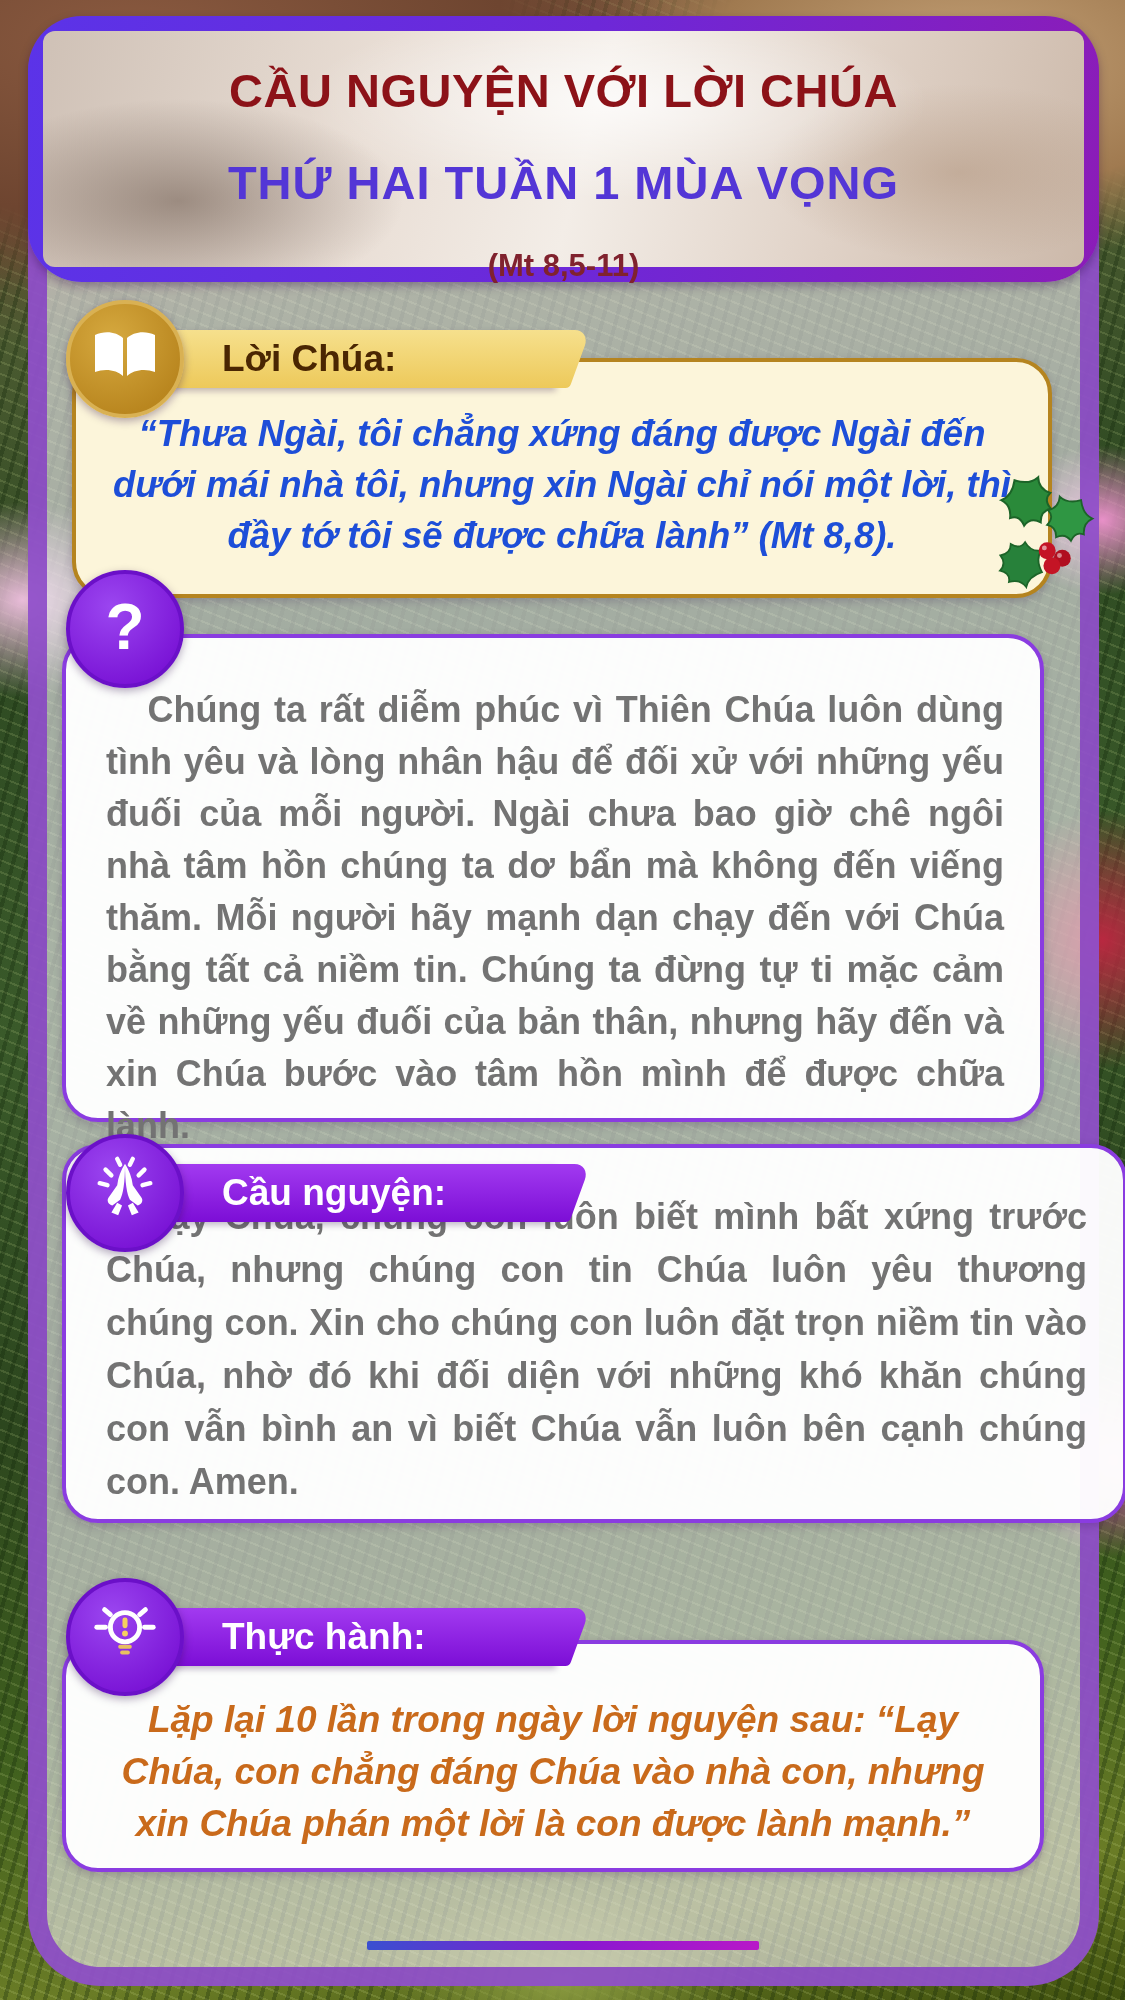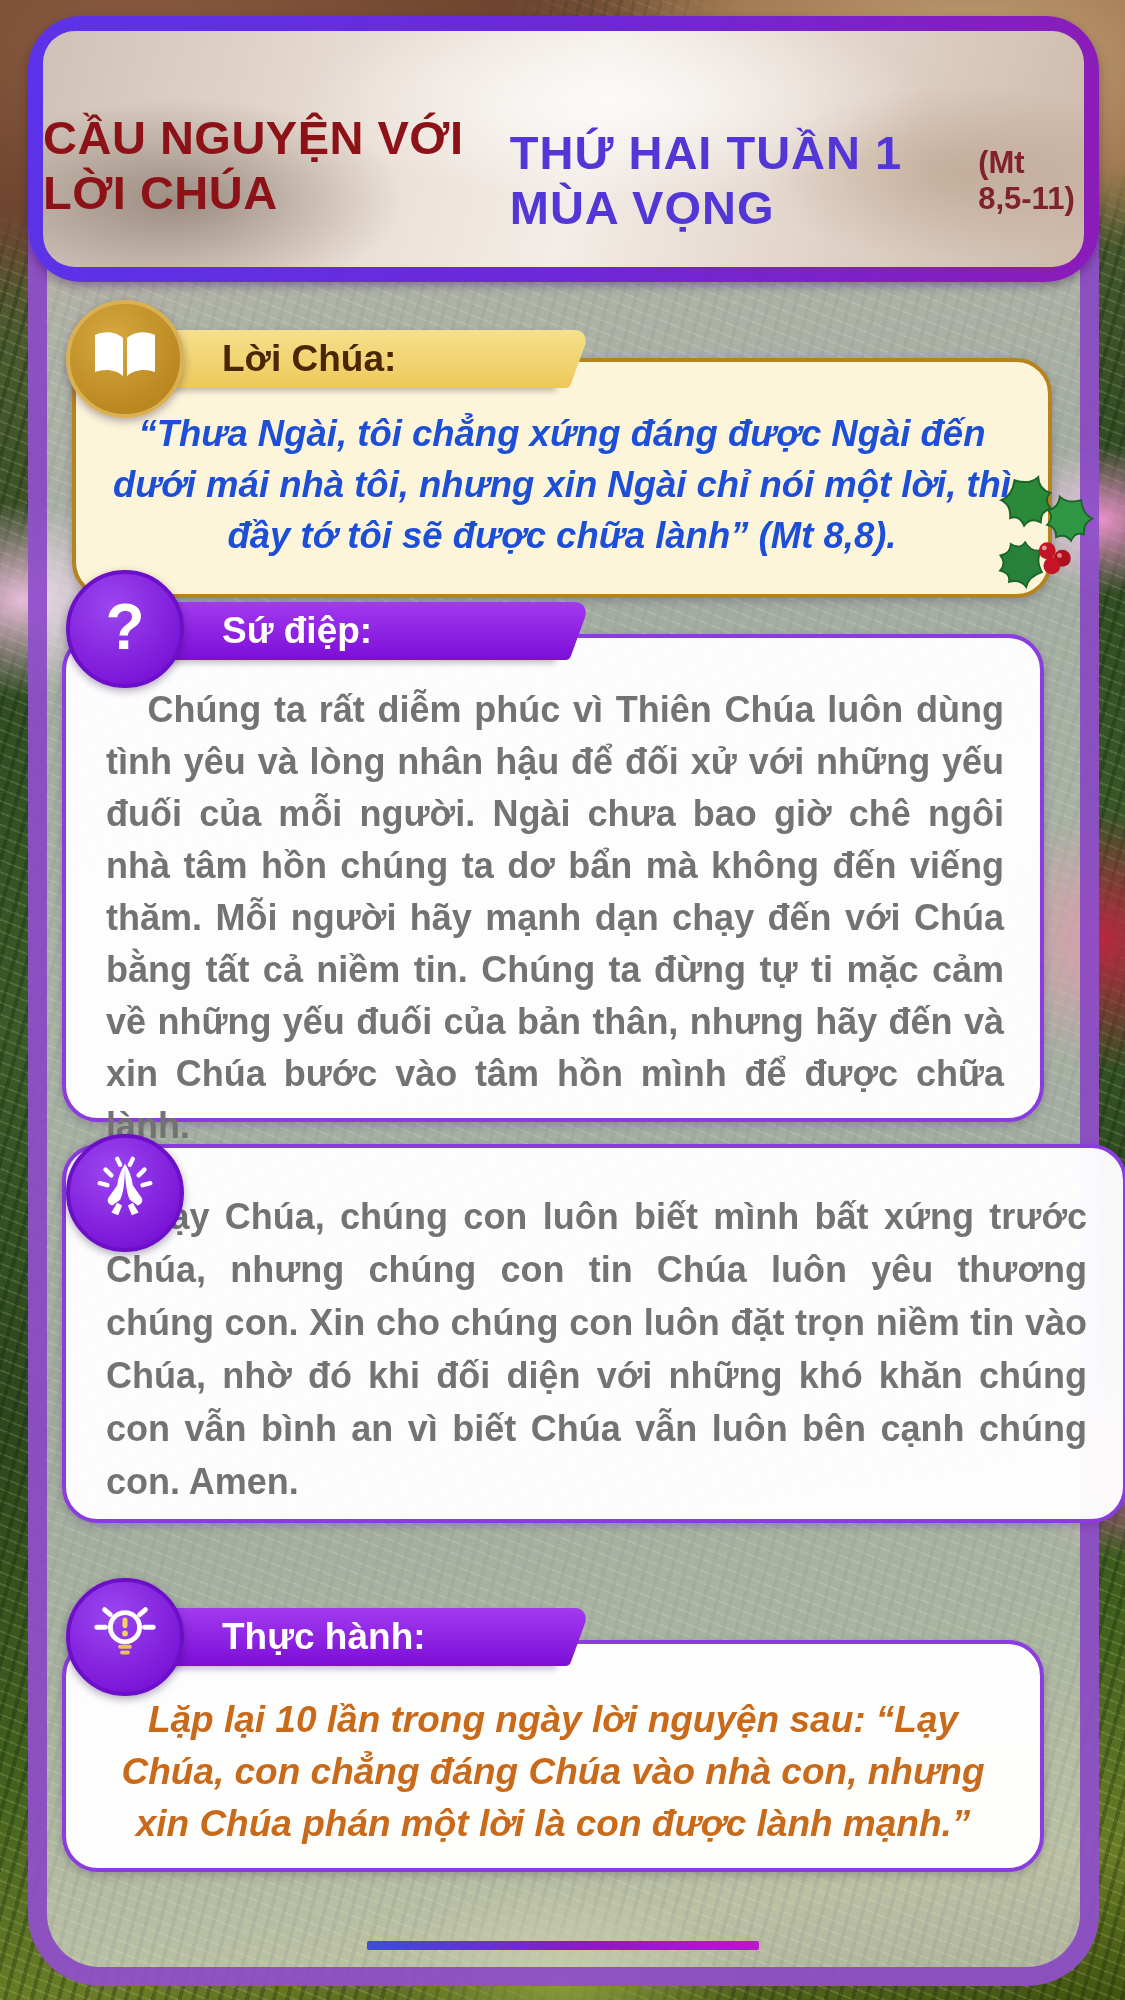--- a/index.html
+++ b/index.html
@@ -30,27 +30,27 @@
     border-radius:72px;
   }
   
   #header-card{
     position:absolute;z-index:3;left:28px;right:26px;top:16px;height:266px;
     border-radius:54px;padding:15px;box-sizing:border-box;
     background:linear-gradient(95deg,#5b33e8 0%,#6d28d8 52%,#8b1cb8 100%);
     box-shadow:0 4px 10px rgba(40,10,70,.35);
   }
   #header-inner{
-    width:100%;height:100%;border-radius:32px;box-sizing:border-box;
+    width:100%;height:100%;border-radius:12px;box-sizing:border-box;
     background:
       radial-gradient(30% 60% at 13% 72%, rgba(92,72,60,.50), rgba(92,72,60,0) 72%),
       radial-gradient(40% 55% at 55% 30%, rgba(255,255,255,.75), rgba(255,255,255,0) 75%),
       radial-gradient(25% 50% at 88% 60%, rgba(170,140,115,.45), rgba(170,140,115,0) 75%),
       linear-gradient(105deg,#cfc1b6 0%,#e9ded5 32%,#f3ede7 52%,#e0d2c7 76%,#ccb9aa 100%);
-    display:flex;flex-direction:row;align-items:center;padding-top:32px;
+    display:flex;flex-direction:column;align-items:center;padding-top:32px;gap:7px;
   }
   #main-title{font-size:47px;font-weight:bold;color:#8c1218;letter-spacing:.5px;}
   #sub-title{margin-top:30px;font-size:47px;font-weight:bold;color:#5336d6;letter-spacing:1px;}
   #ref-title{margin-top:31px;font-size:31px;font-weight:bold;color:#80222e;}
   
   .icon-circle{
     position:absolute;z-index:5;width:118px;height:118px;border-radius:50%;
     display:flex;align-items:center;justify-content:center;
     box-shadow:0 3px 8px rgba(40,10,70,.35);
   }
@@ -149,23 +149,20 @@
       <circle cx="100" cy="100" r="9" fill="#b00f1f"></circle>
       <circle cx="89" cy="108" r="9" fill="#c41425"></circle>
       <circle cx="81" cy="89" r="2.6" fill="rgba(255,255,255,.55)"></circle>
       <circle cx="97" cy="97" r="2.6" fill="rgba(255,255,255,.5)"></circle>
     </svg>
   </div>
 
   <div class="icon-circle purple-circle" style="left:66px;top:570px;">
     <span class="qmark">?</span>
   </div>
-  <div class="banner purple-banner" style="left:96px;top:602px;width:460px;">
-    <span class="banner-label">Sứ điệp:</span>
-  </div>
   <div class="content-box white-box" style="left:62px;top:634px;width:982px;height:488px;">
     <div class="body-text">Chúng ta rất diễm phúc vì Thiên Chúa luôn dùng tình yêu và lòng nhân hậu để đối xử với những yếu đuối của mỗi người. Ngài chưa bao giờ chê ngôi nhà tâm hồn chúng ta dơ bẩn mà không đến viếng thăm. Mỗi người hãy mạnh dạn chạy đến với Chúa bằng tất cả niềm tin. Chúng ta đừng tự ti mặc cảm về những yếu đuối của bản thân, nhưng hãy đến và xin Chúa bước vào tâm hồn mình để được chữa lành.</div>
   </div>
 
   <div class="icon-circle purple-circle" style="left:66px;top:1134px;">
     <span>
       <svg width="74" height="74" viewBox="0 0 76 76">
         <path d="M38 10 C34 16 31 24 30 32 L21 45 C19 48 21 52 25 53 L33 47 C36 41 38 30 38 10 Z" fill="#ffffff"></path>
         <path d="M38 10 C42 16 45 24 46 32 L55 45 C57 48 55 52 51 53 L43 47 C40 41 38 30 38 10 Z" fill="#ffffff"></path>
         <path d="M30 50 L24 60 L31 63 L35 53 Z" fill="#ffffff"></path>
@@ -174,20 +171,23 @@
           <line x1="18" y1="16" x2="24" y2="22"></line>
           <line x1="12" y1="30" x2="20" y2="32"></line>
           <line x1="58" y1="16" x2="52" y2="22"></line>
           <line x1="64" y1="30" x2="56" y2="32"></line>
           <line x1="30" y1="5" x2="33" y2="11"></line>
           <line x1="46" y1="5" x2="43" y2="11"></line>
         </g>
       </svg>
     </span>
   </div>
+  <div class="banner purple-banner" style="left:96px;top:1164px;width:460px;">
+    <span class="banner-label">Cầu nguyện:</span>
+  </div>
   <div class="content-box white-box" style="left:62px;top:1144px;width:1065px;height:379px;">
     <div class="body-text cau">Lạy Chúa, chúng con luôn biết mình bất xứng trước Chúa, nhưng chúng con tin Chúa luôn yêu thương chúng con. Xin cho chúng con luôn đặt trọn niềm tin vào Chúa, nhờ đó khi đối diện với những khó khăn chúng con vẫn bình an vì biết Chúa vẫn luôn bên cạnh chúng con. Amen.</div>
   </div>
 
   <div class="icon-circle purple-circle" style="left:66px;top:1578px;">
     <span>
       <svg width="74" height="74" viewBox="0 0 76 76">
         <circle cx="38" cy="30" r="15" fill="none" stroke="#ffffff" stroke-width="5"></circle>
         <rect x="35.4" y="20" width="5.2" height="11" rx="2.4" fill="#f5d060"></rect>
         <circle cx="38" cy="36.5" r="3" fill="#f5d060"></circle>

